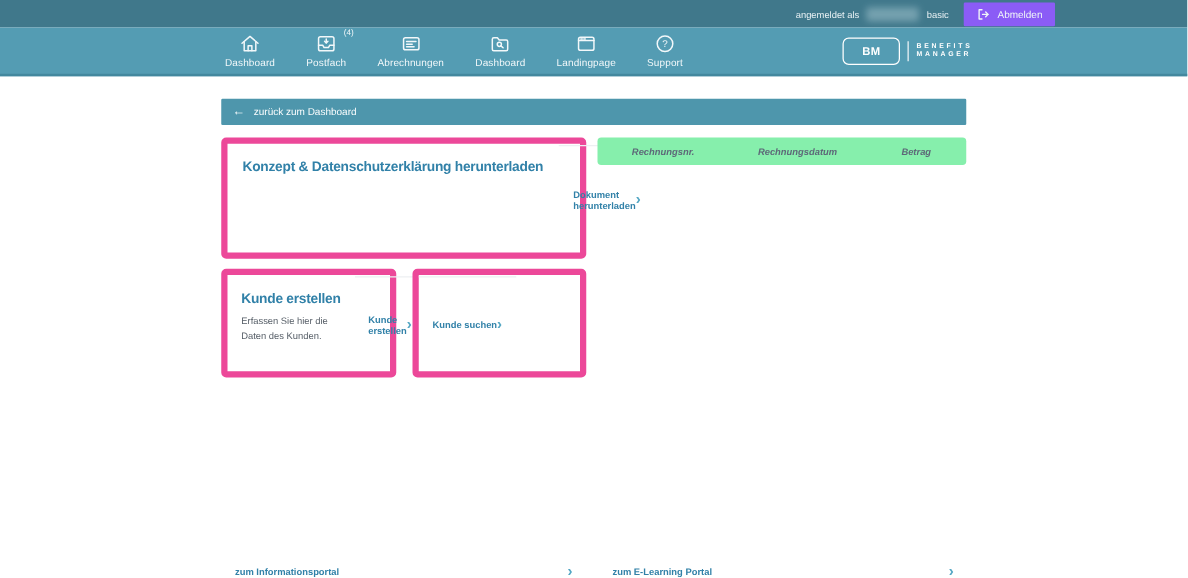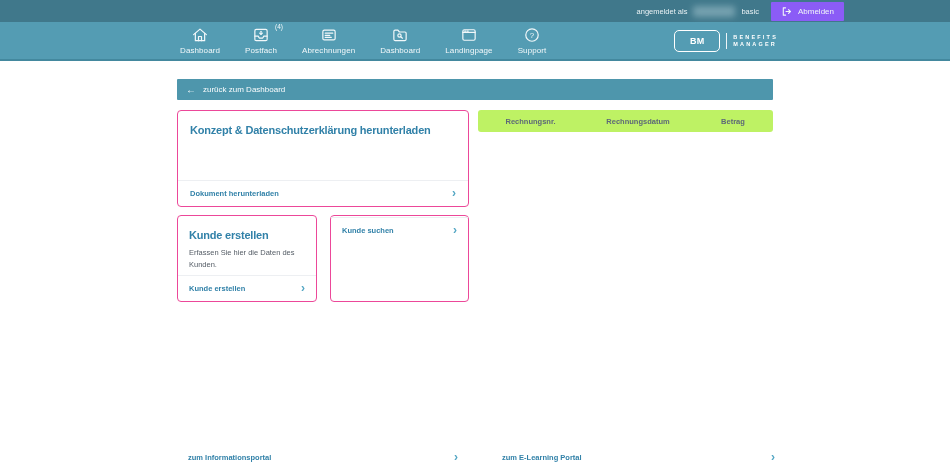--- a/index.html
+++ b/index.html
@@ -38,45 +38,45 @@
 
   
   .content { width:596px; margin-left:177px; position:relative; }
   .back-bar { margin-top:18px; height:21px; background:#4e96ac; color:#fbfdfe;
               display:flex; align-items:center; gap:7px; padding-left:9px;
               font-size:8px; cursor:pointer; border-radius:1px; }
   .back-arrow { font-size:10px; line-height:1; }
 
   .main-row { margin-top:10px; display:grid; grid-template-columns:292px 295px; gap:9px; }
 
-  .card { background:#fff; border:1px solid #ec4899; border-radius:4px;
-          display:flex; flex-direction:column; }
+  .card { background:#fff; border:5px solid #ec4899; border-radius:4px;
+          display:flex; flex-direction:row; }
   .card-body { padding:13px 12px 0 12px; flex:1; }
   .card-title { color:#3181a8; font-size:11px; font-weight:bold; letter-spacing:-0.2px;
                 margin-bottom:6px; white-space:nowrap; }
   .card-desc { color:#555d66; font-size:7.5px; line-height:1.55; }
   .card-footer { border-top:1px solid #edeff2; margin-top:1px; padding:8px 12px;
                  display:flex; align-items:center; justify-content:space-between; cursor:pointer; }
   .card-link { color:#3181a8; font-size:7.5px; font-weight:bold; }
   .chev { color:#54a7c4; font-size:12px; line-height:.7; font-weight:bold; }
 
   .card-download { height:97px; }
   .small-cards { display:grid; grid-template-columns:140px 139px; gap:13px; margin-top:8px; }
   .card-sm { height:87px; }
   .card-sm .card-body { padding:13px 11px 0 11px; }
   .card-sm .card-footer { padding:8px 11px; }
 
   
-  .table-head { height:22px; background:#bef264; border-radius:3px;
-                display:grid; grid-template-columns:105px 110px 80px; align-items:center; }
+  .table-head { height:22px; background:#86efac; border-radius:3px;
+                display:grid; grid-template-columns:105px 110px 80px; align-items:center;font-style:italic; }
   .th { font-size:7.5px; font-weight:bold; color:#5d6878; text-align:center; }
 
   
   .footer-links { position:absolute; left:177px; top:453px; width:596px;
-                  display:grid; grid-template-columns:292px 295px; gap:22px; }
+                  display:grid; grid-template-columns:292px 295px; gap:10px; }
   .footer-link-row { display:flex; align-items:flex-start; justify-content:space-between;
                      padding:0 11px; cursor:pointer; }
   .footer-link-row .card-link { font-size:7.5px; }
 </style>
 </head>
 <body>
 
 <div class="topbar">
   <div class="who">
     <span>angemeldet als</span>

